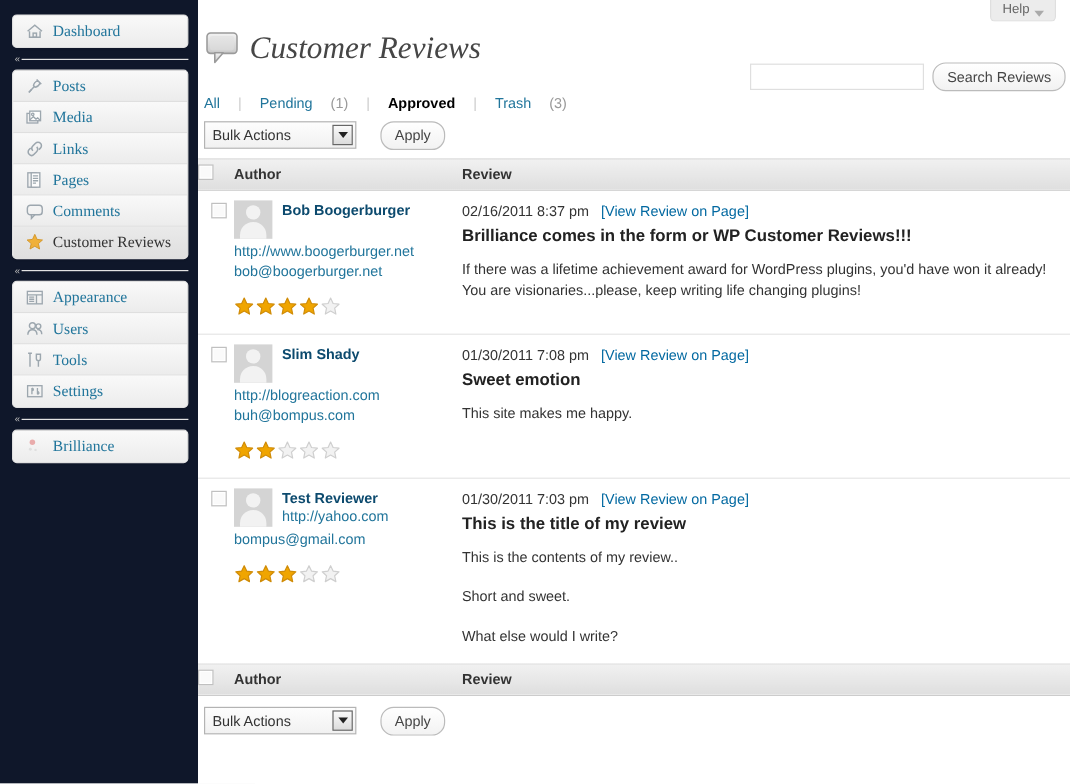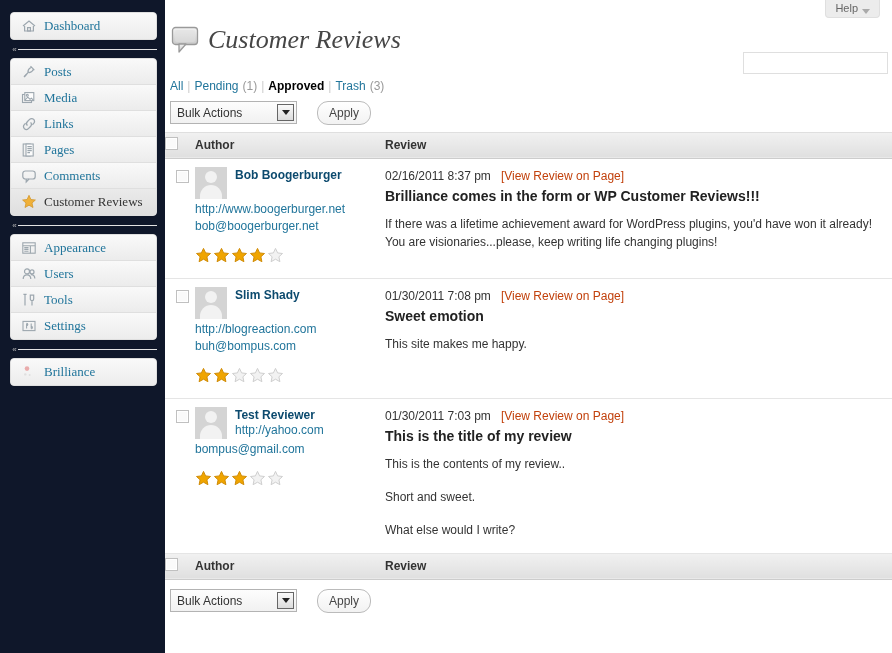--- a/index.html
+++ b/index.html
@@ -98,21 +98,21 @@
   #page-title {
     font-family: "Liberation Serif", serif;
     font-size: 26px; font-style: italic; font-weight: normal;
     color: #464646; margin-left: 6px;
     line-height: 30px;
   }
 
   #subsubsub {
     margin: 6px 0 0 5px;
     font-size: 12px; color: #999;
-    display: flex; align-items: baseline; gap: 4px;
+    display: flex; align-items: baseline; gap: 15px;
   }
   #subsubsub a { color: #21759b; text-decoration: none; cursor: pointer; }
   #subsubsub .cur { color: #000; font-weight: bold; }
   #subsubsub .cnt { color: #999; }
   #subsubsub .bar { color: #ccc; }
 
   #searchbox {
     position: absolute; right: 4px; top: 52px;
     display: flex; align-items: center; gap: 7px;
   }
@@ -212,21 +212,21 @@
   }
   .author-name { font-size: 12px; font-weight: bold; color: #0c4a6e; line-height: 15px; padding-top: 1px; }
   .author-url-inline { font-size: 12px; color: #21759b; line-height: 15px; word-break: break-all; }
   .author-links { font-size: 12px; line-height: 17px; margin-top: 2px; }
   .author-links a { color: #21759b; text-decoration: none; cursor: pointer; word-break: break-all; display: block; }
   .stars { margin-top: 12px; display: flex; gap: 1px; }
   .star { width: 17px; height: 17px; display: block; }
 
   .review-cell { padding: 9px 14px 14px 0; }
   .review-meta { font-size: 12px; color: #333; line-height: 17px; }
-  .review-meta a { color: #c2410c; text-decoration: none; cursor: pointer; }
+  .review-meta a { color: #0369a1; text-decoration: none; cursor: pointer; }
   .review-title {
     font-size: 14px; font-weight: bold; color: #222;
     line-height: 20px; margin-top: 1px;
   }
   .review-body { font-size: 12px; color: #333; line-height: 18px; margin-top: 9px; }
   .review-body p { margin: 0 0 15px 0; }
   .review-body p:last-child { margin-bottom: 0; }
 </style>
 </head>
 <body>
@@ -400,20 +400,21 @@
         <span class="cnt">(1)</span>
         <span class="bar">|</span>
         <a class="cur">Approved</a>
         <span class="bar">|</span>
         <a>Trash</a>
         <span class="cnt">(3)</span>
       </div>
 
     <div id="searchbox">
       <input id="search-input" type="text" value="" placeholder="" style="">
+      <button class="btn">Search Reviews</button>
     </div>
 
     <div class="tablenav top">
       <div class="select-wrap">
         <span>Bulk Actions</span>
         <span class="arrow-box">
             <i></i>
           </span>
       </div>
       <button class="btn">Apply</button>

